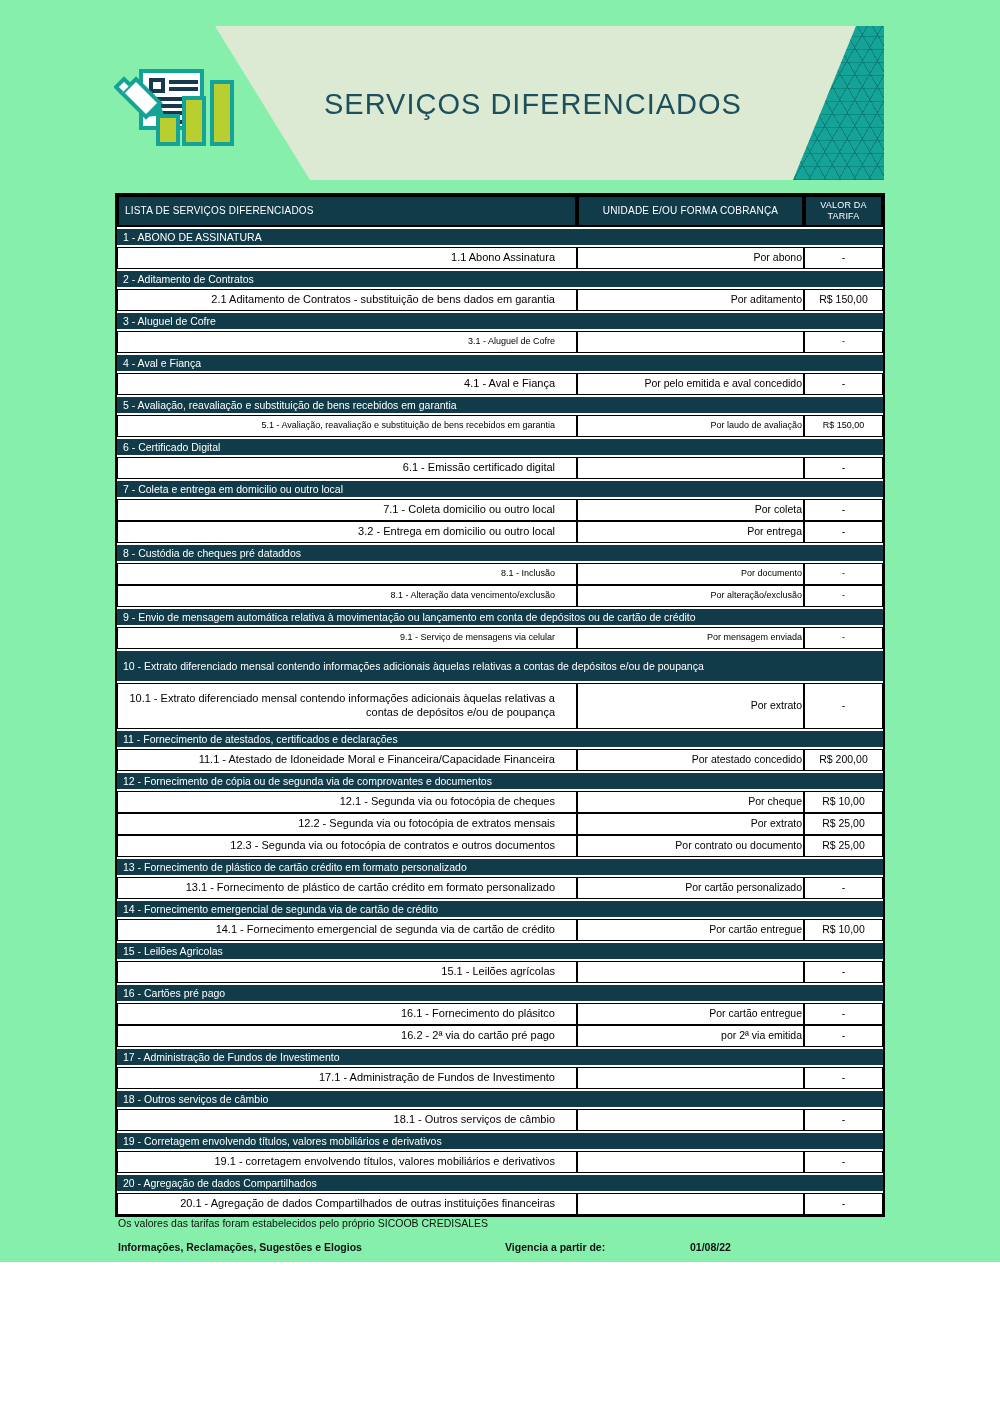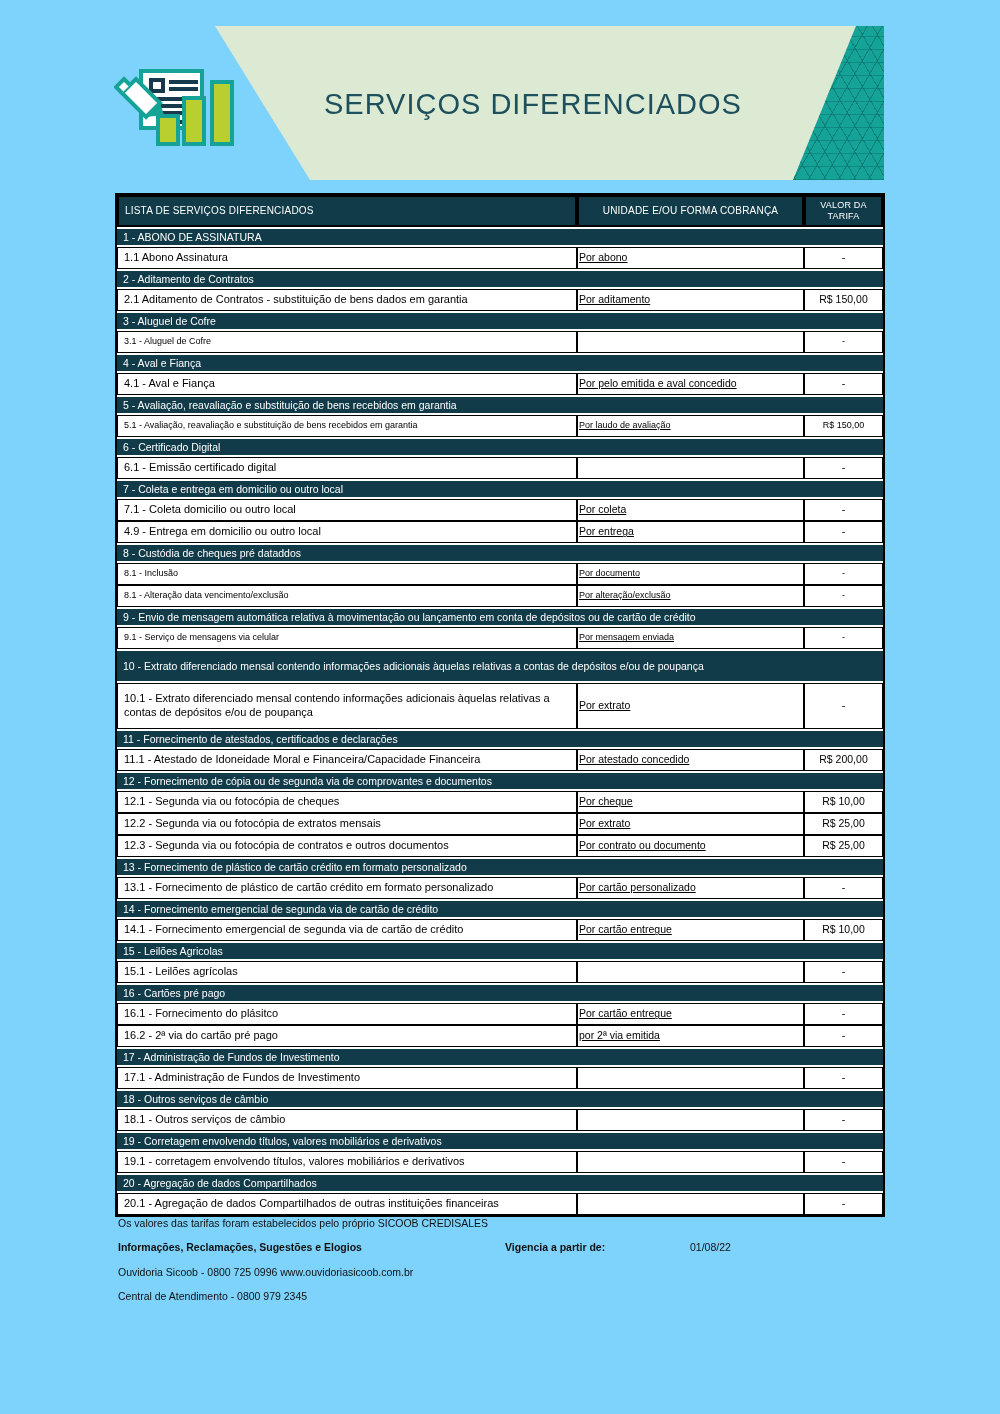--- a/index.html
+++ b/index.html
@@ -1,16 +1,16 @@
 <!DOCTYPE html>
 <html style="--teal: #14A396; --paleGreen: #DCEAD3; --dark: #113B49; --barGreen: #B9CF30; --navy: #16394B; --titleColor: #1D4F5C;"><head>
 <meta charset="utf-8">
 <style>
   html,body { margin:0; padding:0; background:#fff; }
-  .page { position:relative; width:1000px; height:1414px; background:#7dd3fc; overflow:hidden;
+  .page { position:relative; width:1000px; height:1262px; background:#86efac; overflow:hidden;
           font-family:"Liberation Sans", sans-serif; color:#000; }
 
   
   .band { position:absolute; left:0; top:26px; width:884px; height:154px; }
   .band-green { position:absolute; inset:0; background:var(--paleGreen);
                 clip-path: polygon(215px 0, 100% 0, 100% 100%, 310px 100%); }
   .band-teal { position:absolute; inset:0; background-color:var(--teal);
                background-image:
                  repeating-linear-gradient(60deg,  rgba(8,90,88,.45) 0 1px, transparent 1px 13px),
                  repeating-linear-gradient(-60deg, rgba(8,90,88,.45) 0 1px, transparent 1px 13px),
@@ -39,32 +39,32 @@
   tr.section { height:20px; }
   tr.section.tall { height:34px; }
   tr.section td { background:var(--dark); color:#fff; font-size:10.5px; text-align:left;
                   padding:0 4px 0 6px; vertical-align:middle;
                   border-top:2px solid #fff; border-bottom:2px solid #fff; }
 
   tr.item { height:22px; }
   tr.item.tall { height:46px; }
   tr.item td { background:#fff; border:1.6px solid #000; vertical-align:middle;
                font-size:11px; line-height:1.25; }
-  tr.item td.c1 { text-align:left; padding:1px 8px 1px 6px; }
-  tr.item td.c2 { text-align:left; font-size:10.5px;text-decoration:underline; }
+  tr.item td.c1 { text-align:right; padding:1px 21px 1px 6px; }
+  tr.item td.c2 { text-align:right; font-size:10.5px; }
   tr.item td.c3 { text-align:center; font-size:10.5px; }
   tr.item.small td { font-size:9px; }
   tr.item.small td.c2 { font-size:9px; }
 
   
   .footer p { position:absolute; margin:0; font-size:10.5px; color:#111; }
   .note      { left:118px; top:1217px; }
   .info      { left:118px; top:1241px; font-size:11px; font-weight:bold; }
   .vig-label { left:505px; top:1241px; font-size:11px; font-weight:bold; }
-  .vig-value { left:650px; top:1241px; font-size:11px; font-weight:normal;padding-left:40px; }
+  .vig-value { left:650px; top:1241px; font-size:11px; font-weight:bold;padding-left:40px; }
   .ouvidoria { left:118px; top:1266px; }
   .central   { left:118px; top:1290px; }
 </style>
 </head>
 <body>
 
 <div class="page">
 
   <div class="band">
     <div class="band-green"></div>
@@ -162,21 +162,21 @@
         </tr>
         <tr class="section">
           <td colspan="3">7 - Coleta e entrega em domicilio ou outro local</td>
         </tr>
         <tr class="item">
           <td class="c1">7.1 - Coleta domicilio ou outro local</td>
           <td class="c2">Por coleta</td>
           <td class="c3">-</td>
         </tr>
         <tr class="item">
-          <td class="c1">4.9 - Entrega em domicilio ou outro local</td>
+          <td class="c1">3.2 - Entrega em domicilio ou outro local</td>
           <td class="c2">Por entrega</td>
           <td class="c3">-</td>
         </tr>
         <tr class="section">
           <td colspan="3">8 - Custódia de cheques pré dataddos</td>
         </tr>
         <tr class="item small">
           <td class="c1">8.1 - Inclusão</td>
           <td class="c2">Por documento</td>
           <td class="c3">-</td>

